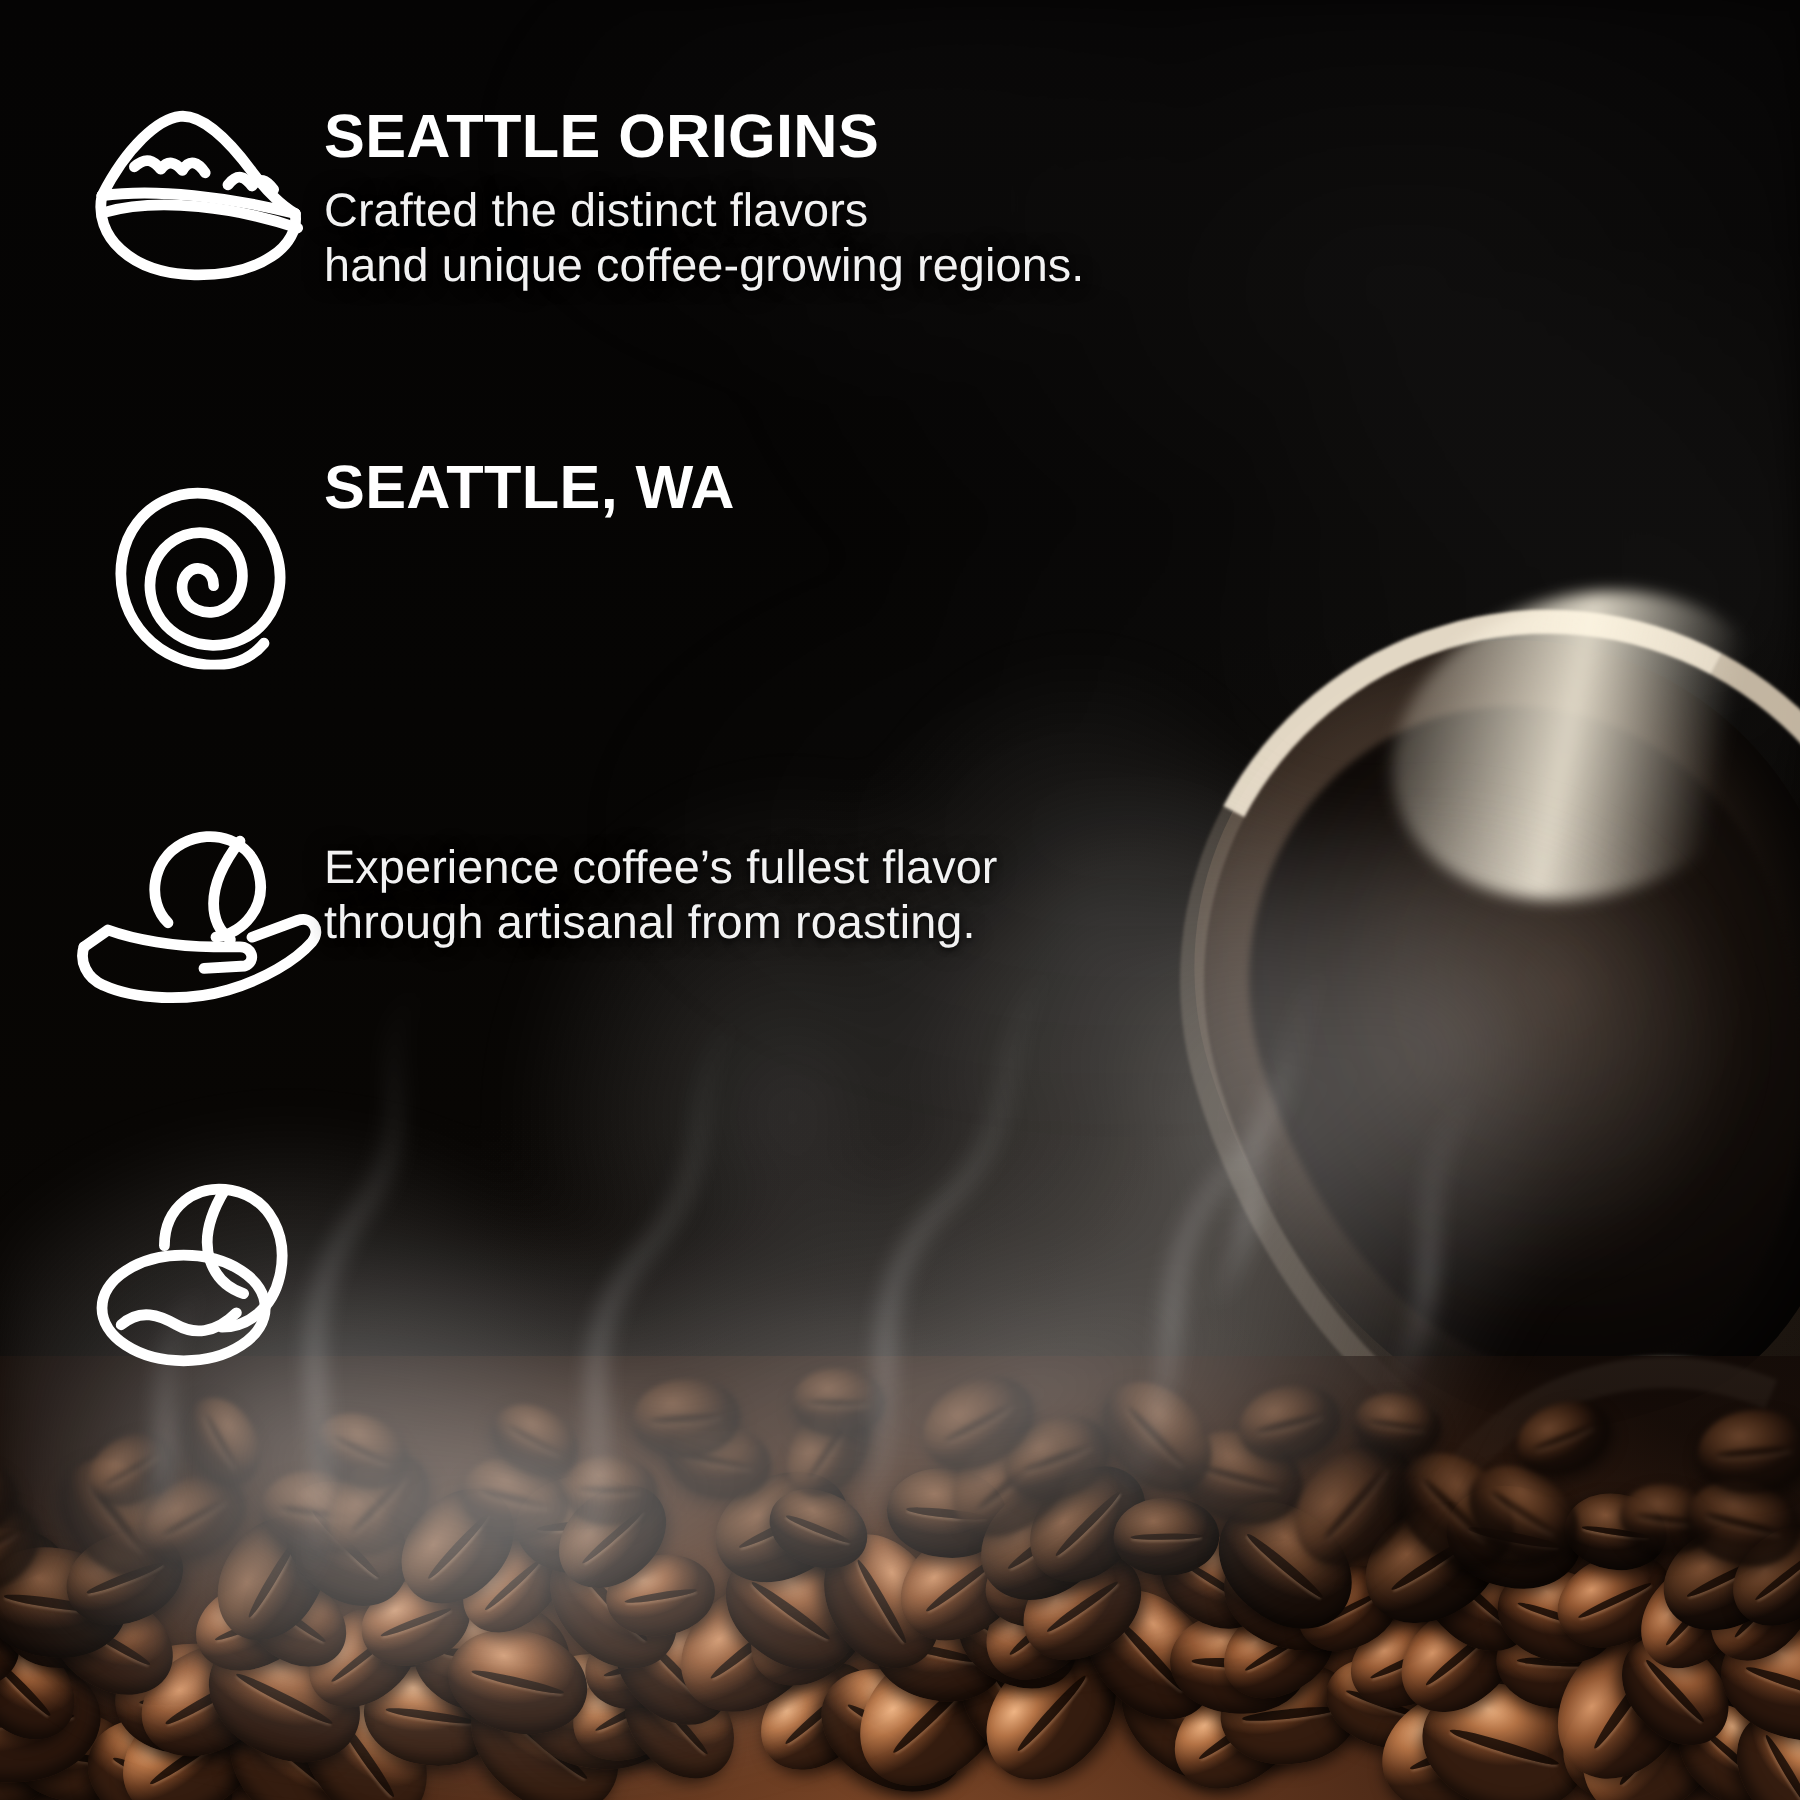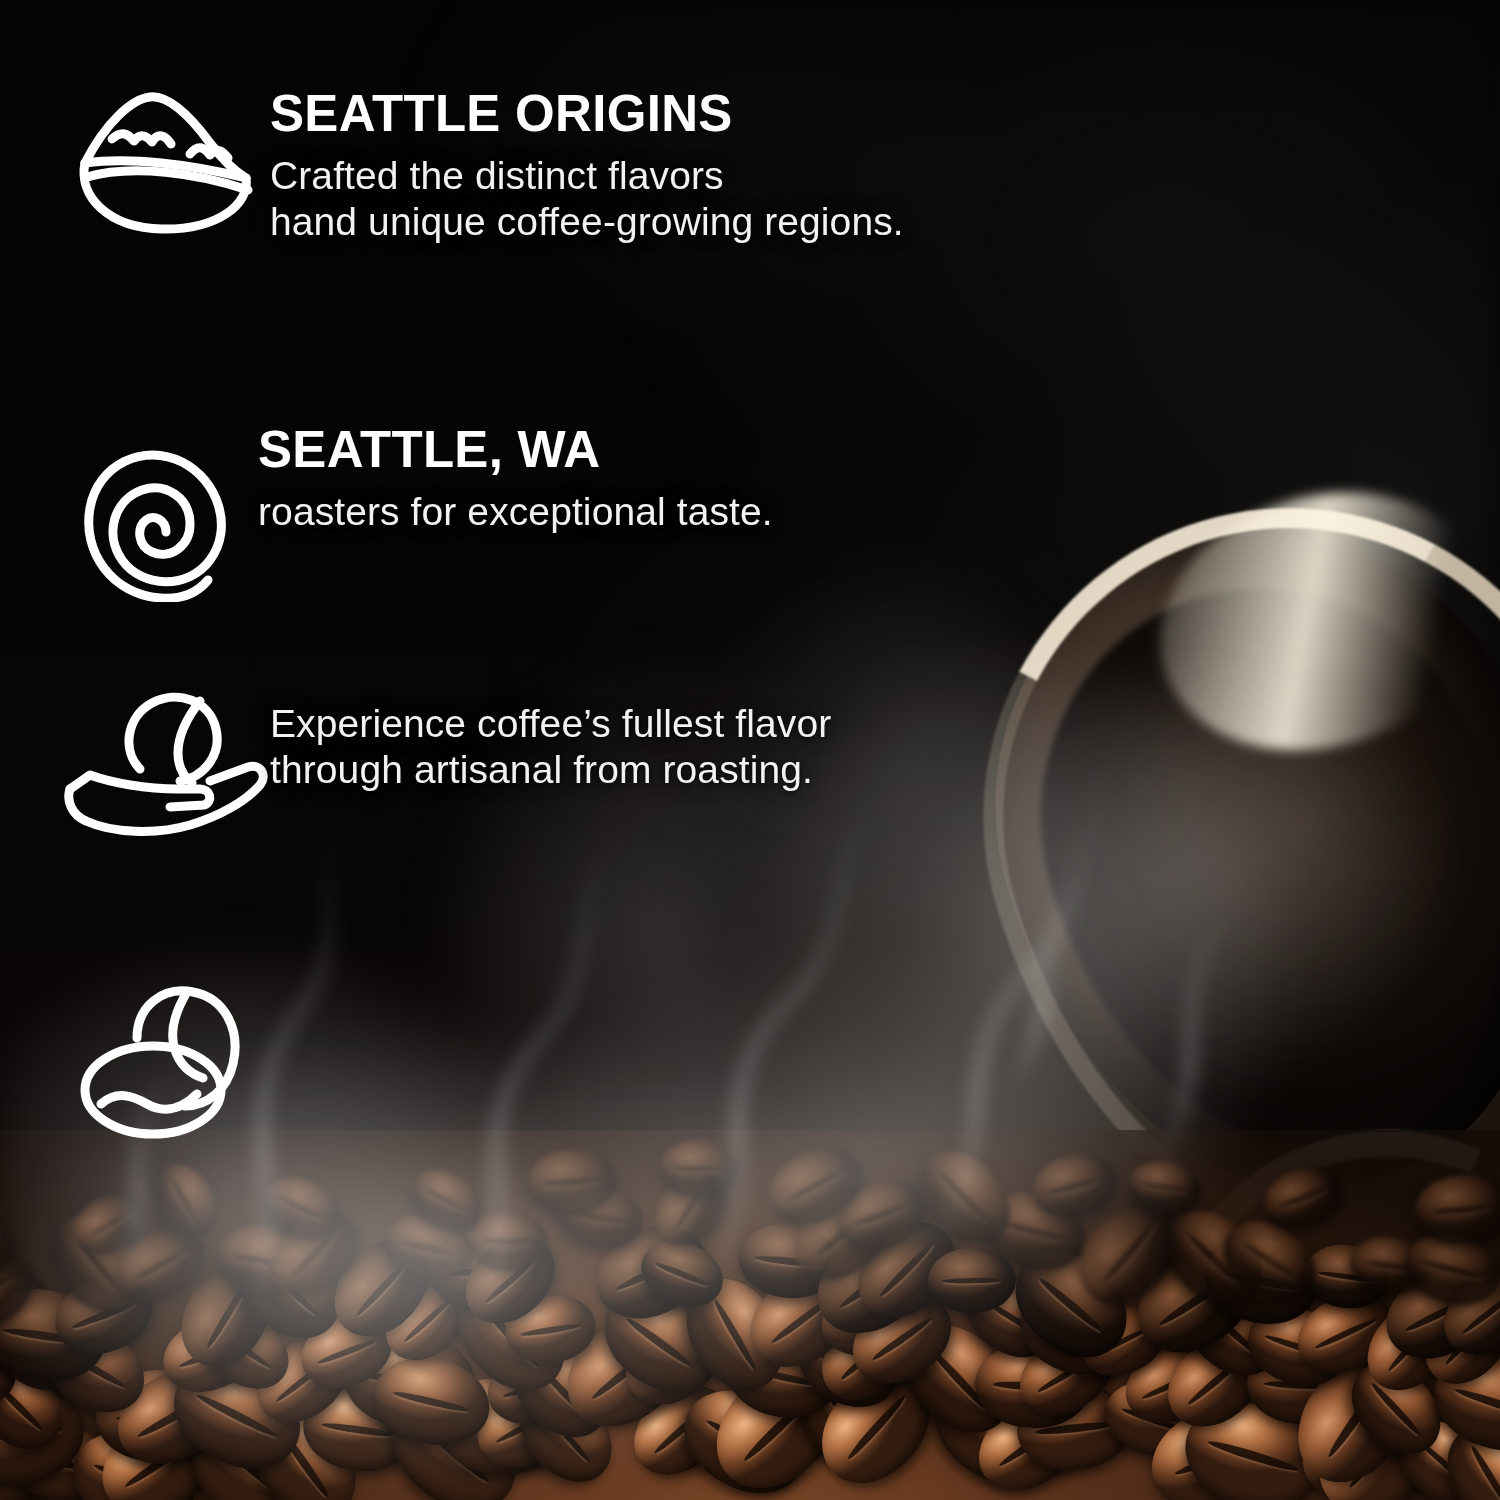--- a/index.html
+++ b/index.html
@@ -381,40 +381,39 @@
       </div>
       <div class="txt">
         <h2 class="f-title">SEATTLE ORIGINS</h2>
         <p class="f-desc">
           <span>Crafted the distinct flavors</span>
           <span>hand unique coffee-growing regions.</span>
         </p>
       </div>
     </div>
 
-    <div class="feature" style="left:48px; top:378px;margin-top:44px;">
+    <div class="feature" style="left:60px; top:378px;">
       <div class="icon-box">
         <svg width="150" height="180" viewBox="0 0 150 180" fill="none" stroke="#ffffff" stroke-width="9" stroke-linecap="round" stroke-linejoin="round">
           <path d="M88 110
                    C 88 98, 76 92, 68 98
                    C 58 106, 60 124, 74 130
                    C 92 138, 112 124, 112 102
                    C 112 76, 88 60, 64 68
                    C 36 78, 26 112, 44 138
                    C 64 166, 110 168, 132 138
                    C 156 106, 140 58, 104 40
                    C 66 21, 20 42, 12 86
                    C 4 130, 34 172, 82 176
                    C 104 178, 120 170, 130 158"></path>
         </svg>
       </div>
       <div class="txt">
         <h2 class="f-title">SEATTLE, WA</h2>
         <p class="f-desc">
-          <span>roasters for exceptional taste.</span>
         </p>
       </div>
     </div>
 
     <div class="feature" style="left:60px; top:685px;">
       <div class="icon-box">
         <svg width="210" height="152" viewBox="0 0 210 152" fill="none" stroke="#ffffff" stroke-width="9" stroke-linecap="round" stroke-linejoin="round">
           <path d="M80 84 C 62 66, 66 32, 92 18 C 118 4, 150 16, 156 44 C 162 70, 144 92, 120 96"></path>
           <path d="M140 16 C 126 34, 118 52, 118 68 C 118 82, 124 92, 132 98"></path>
           <path d="M10 104 L 30 90 C 52 98, 86 104, 118 104 L 140 104 C 150 104, 154 116, 144 120 L 110 122"></path>

